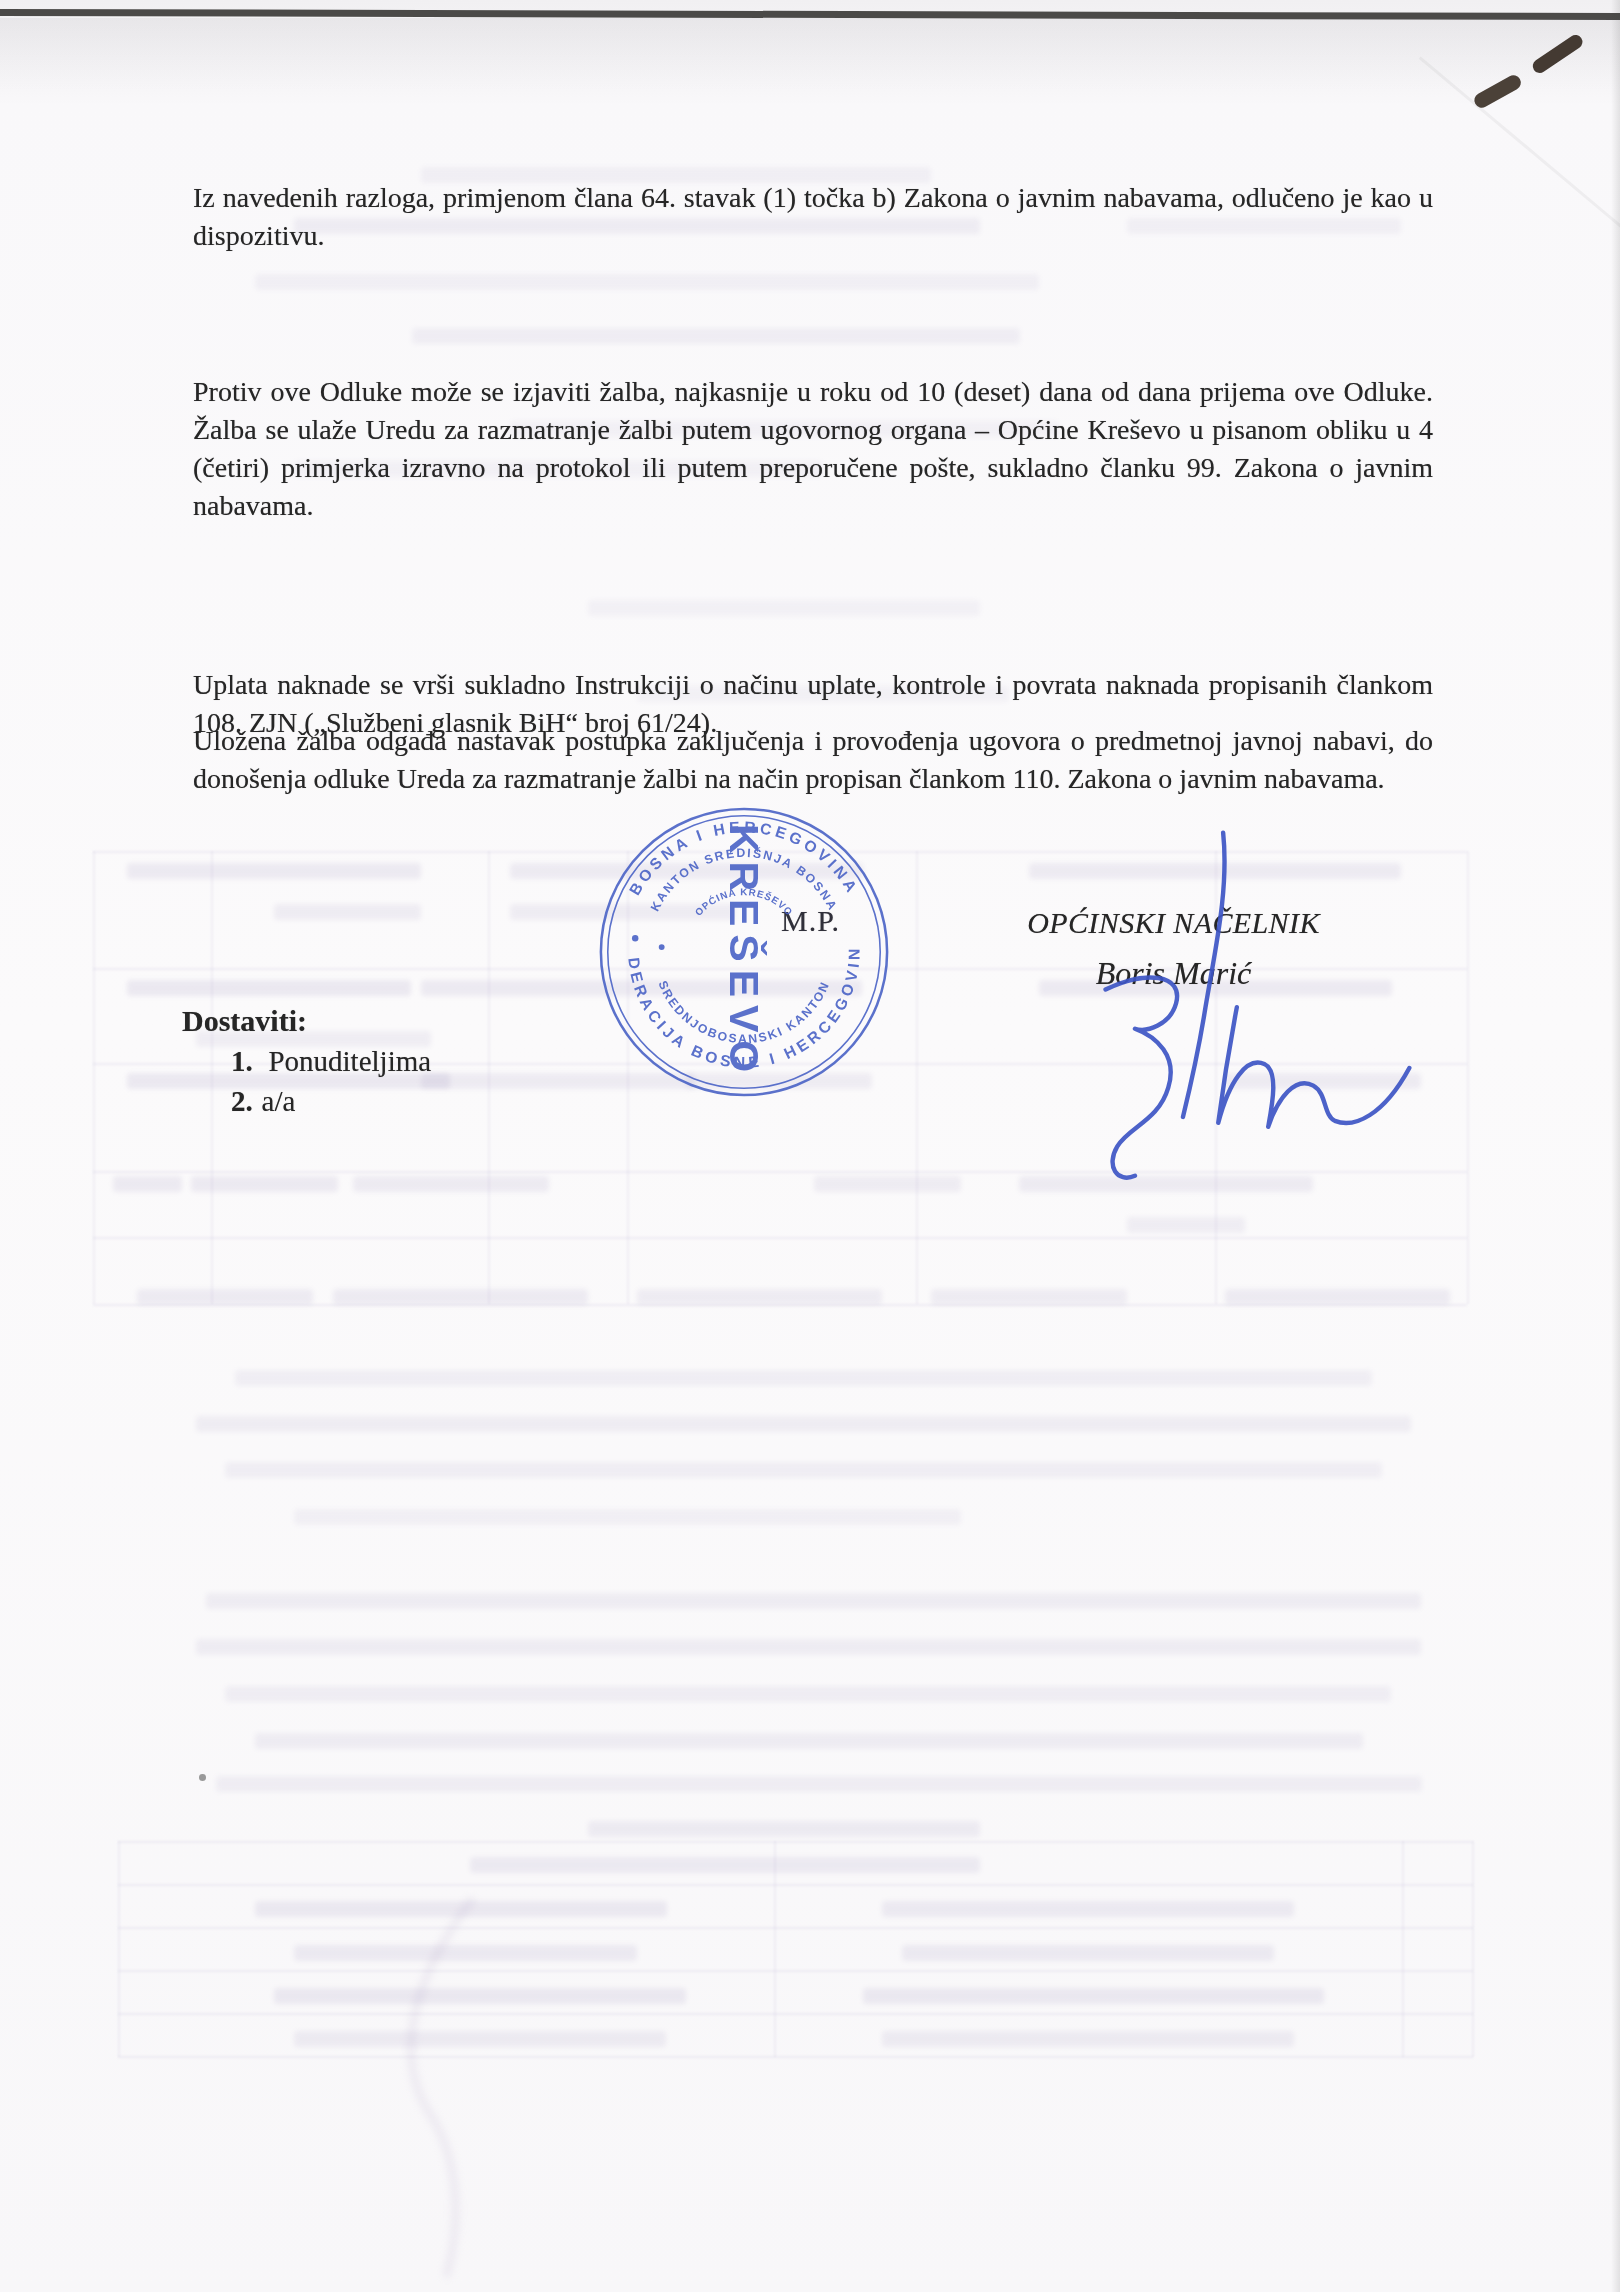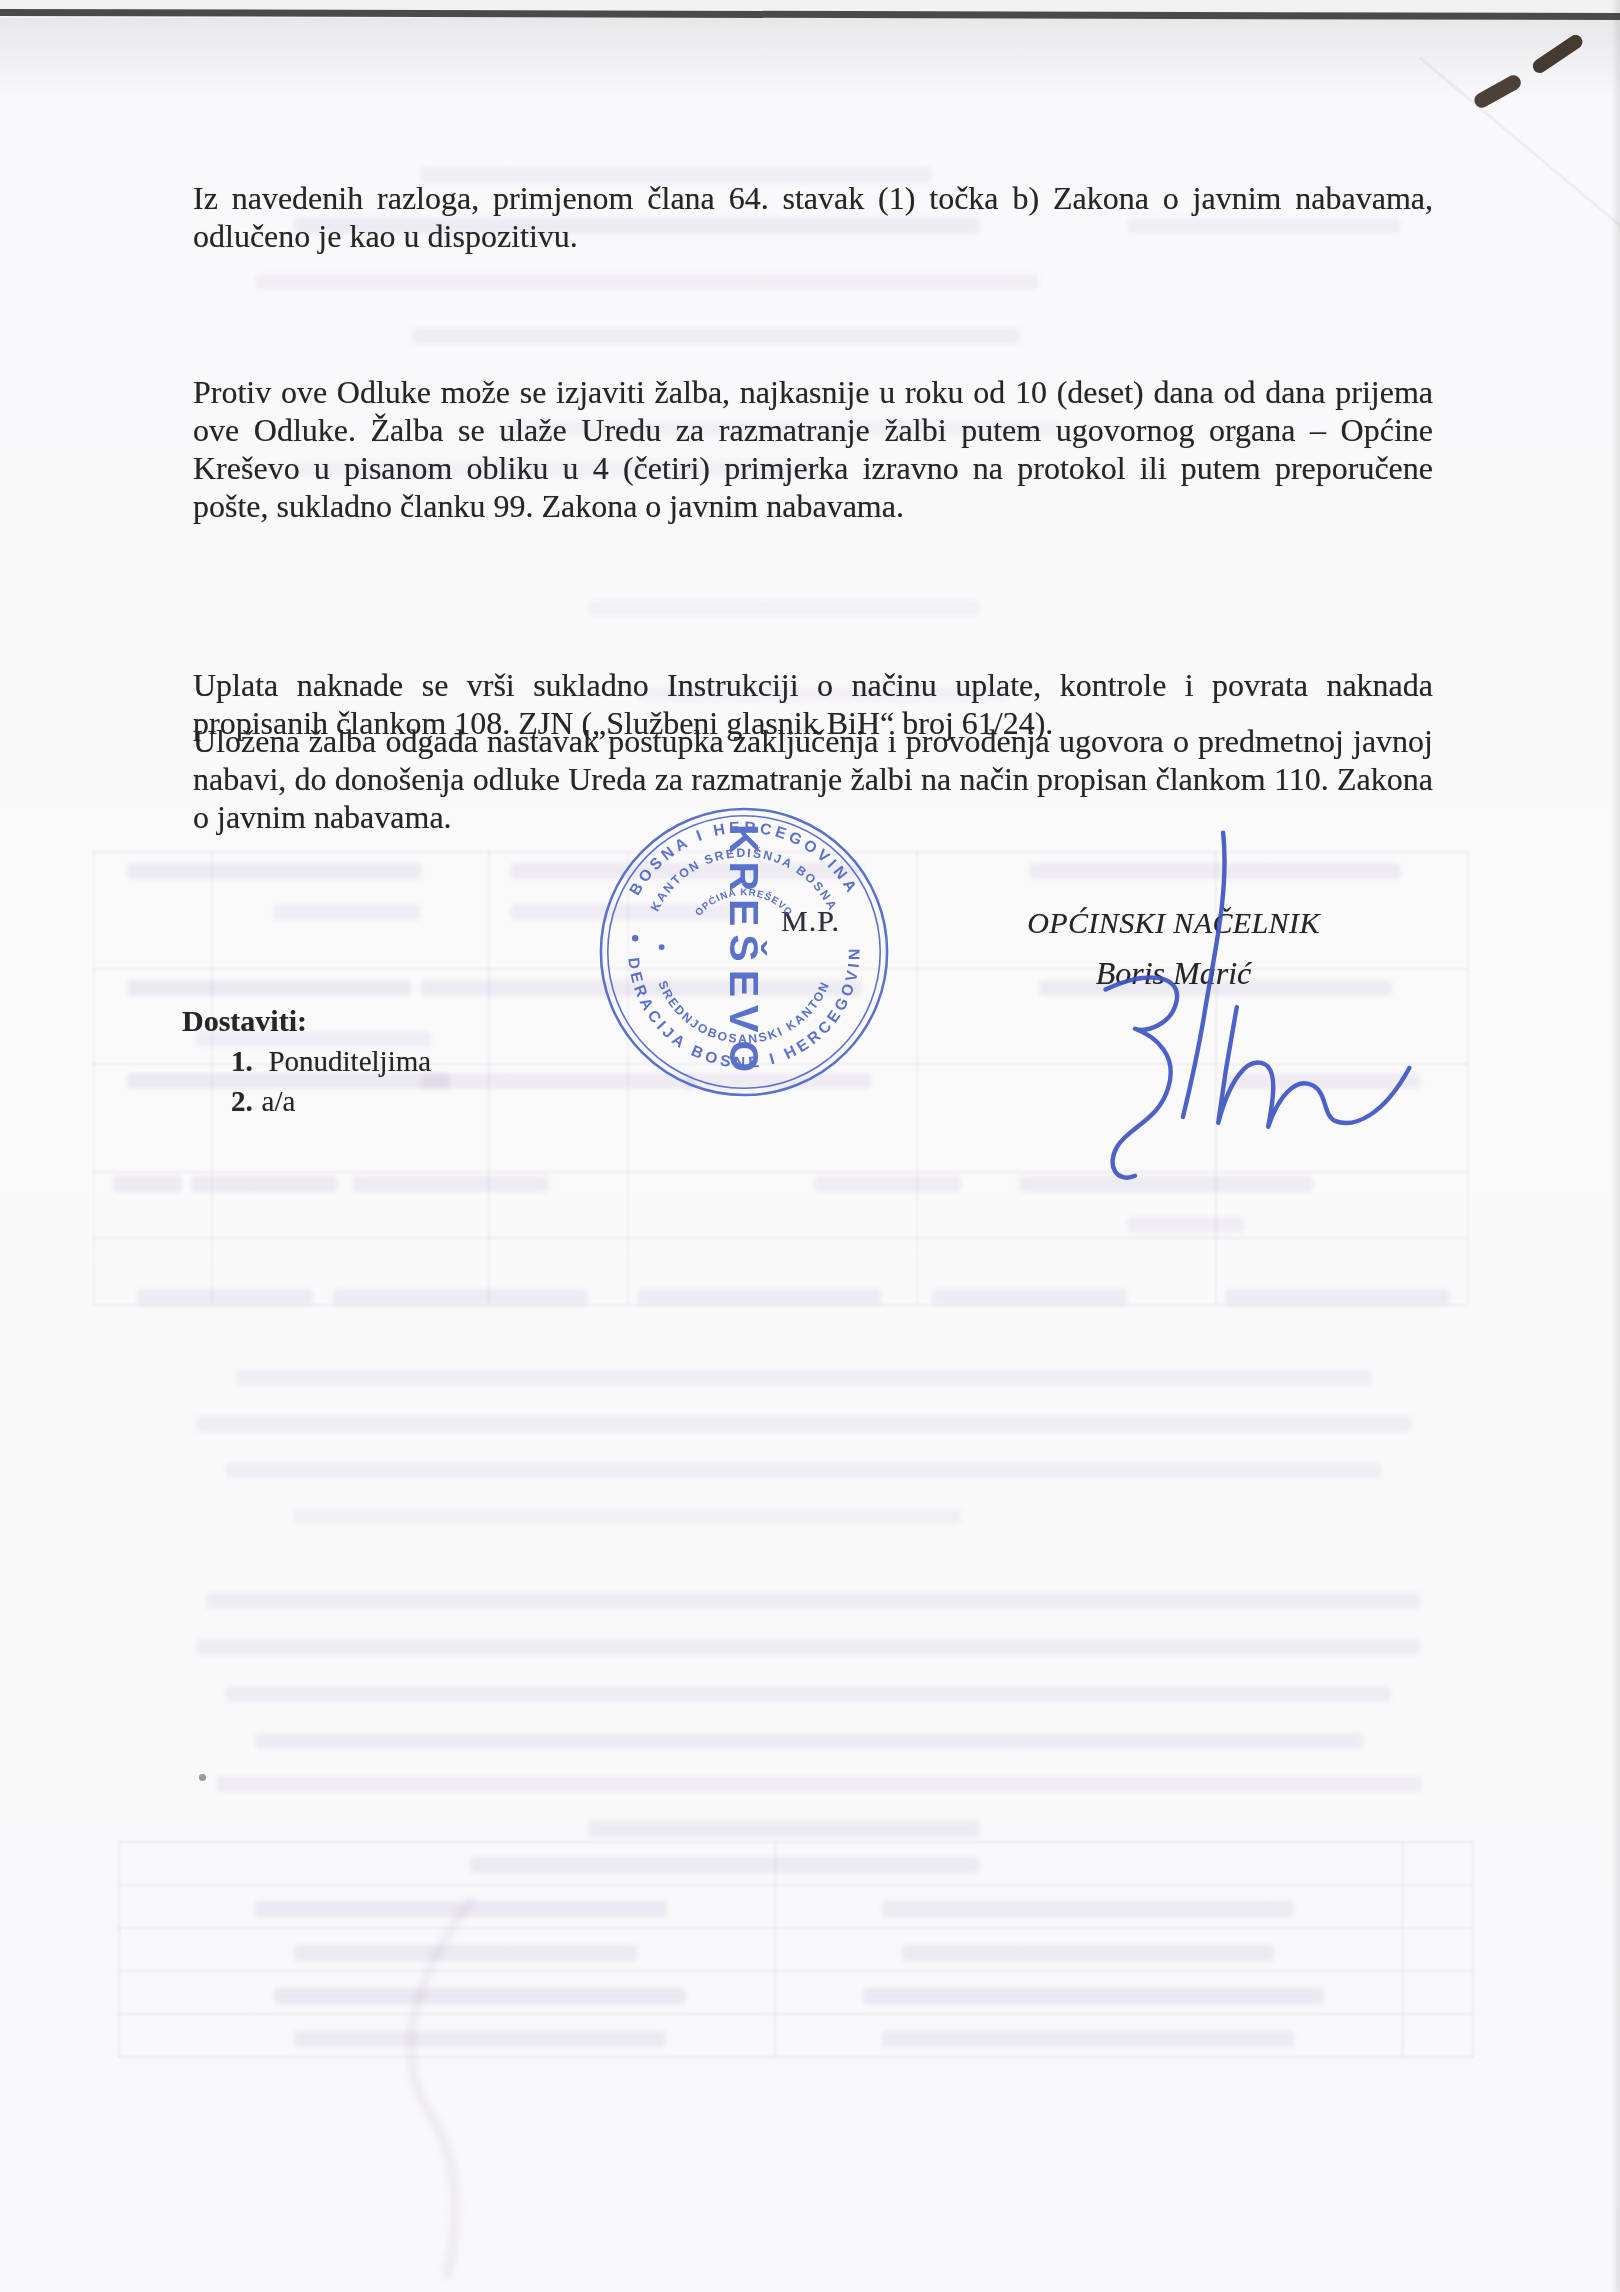--- a/index.html
+++ b/index.html
@@ -20,21 +20,21 @@
 
   
   #ghost-layer{position:absolute;inset:0;z-index:1;}
   .gbar{position:absolute;height:15.7px;background:#8f82b2;border-radius:3.9px;filter:blur(2.5px);}
   .glh{position:absolute;height:2px;background:#a89ec6;opacity:.14;filter:blur(1px);}
   .glv{position:absolute;width:2px;background:#a89ec6;opacity:.13;filter:blur(1px);}
   .ghost-swoosh{position:absolute;left:353px;top:1862px;filter:blur(3.9px);opacity:.22;}
 
   
   .textlayer{position:absolute;inset:0;z-index:2;}
-  p.body{position:absolute;left:193px;width:1240px;margin:0;font-size:32px;line-height:38px;text-align:justify;text-shadow:0 0 0.7px rgba(45,45,45,.5);}
+  p.body{position:absolute;left:193px;width:1240px;margin:0;font-size:28px;line-height:38px;text-align:justify;text-shadow:0 0 0.7px rgba(45,45,45,.5);}
   #p-intro{top:179px;}
   .heading{position:absolute;left:193px;top:297px;margin:0;font-size:30px;font-weight:700;letter-spacing:0.3px;text-shadow:0 0 0.7px rgba(45,45,45,.5);}
   #p-a{top:373px;}
   #p-b{top:563px;}
   #p-c{top:666px;}
   #p-d{top:722px;}
 
   .mp{position:absolute;left:781px;top:904px;font-size:30px;letter-spacing:1px;color:#30303a;z-index:3;text-shadow:0 0 0.7px rgba(45,45,45,.5);}
 
   .stamp{position:absolute;left:596px;top:804px;width:296px;height:296px;z-index:3;opacity:.9;filter:blur(0.4px);}

